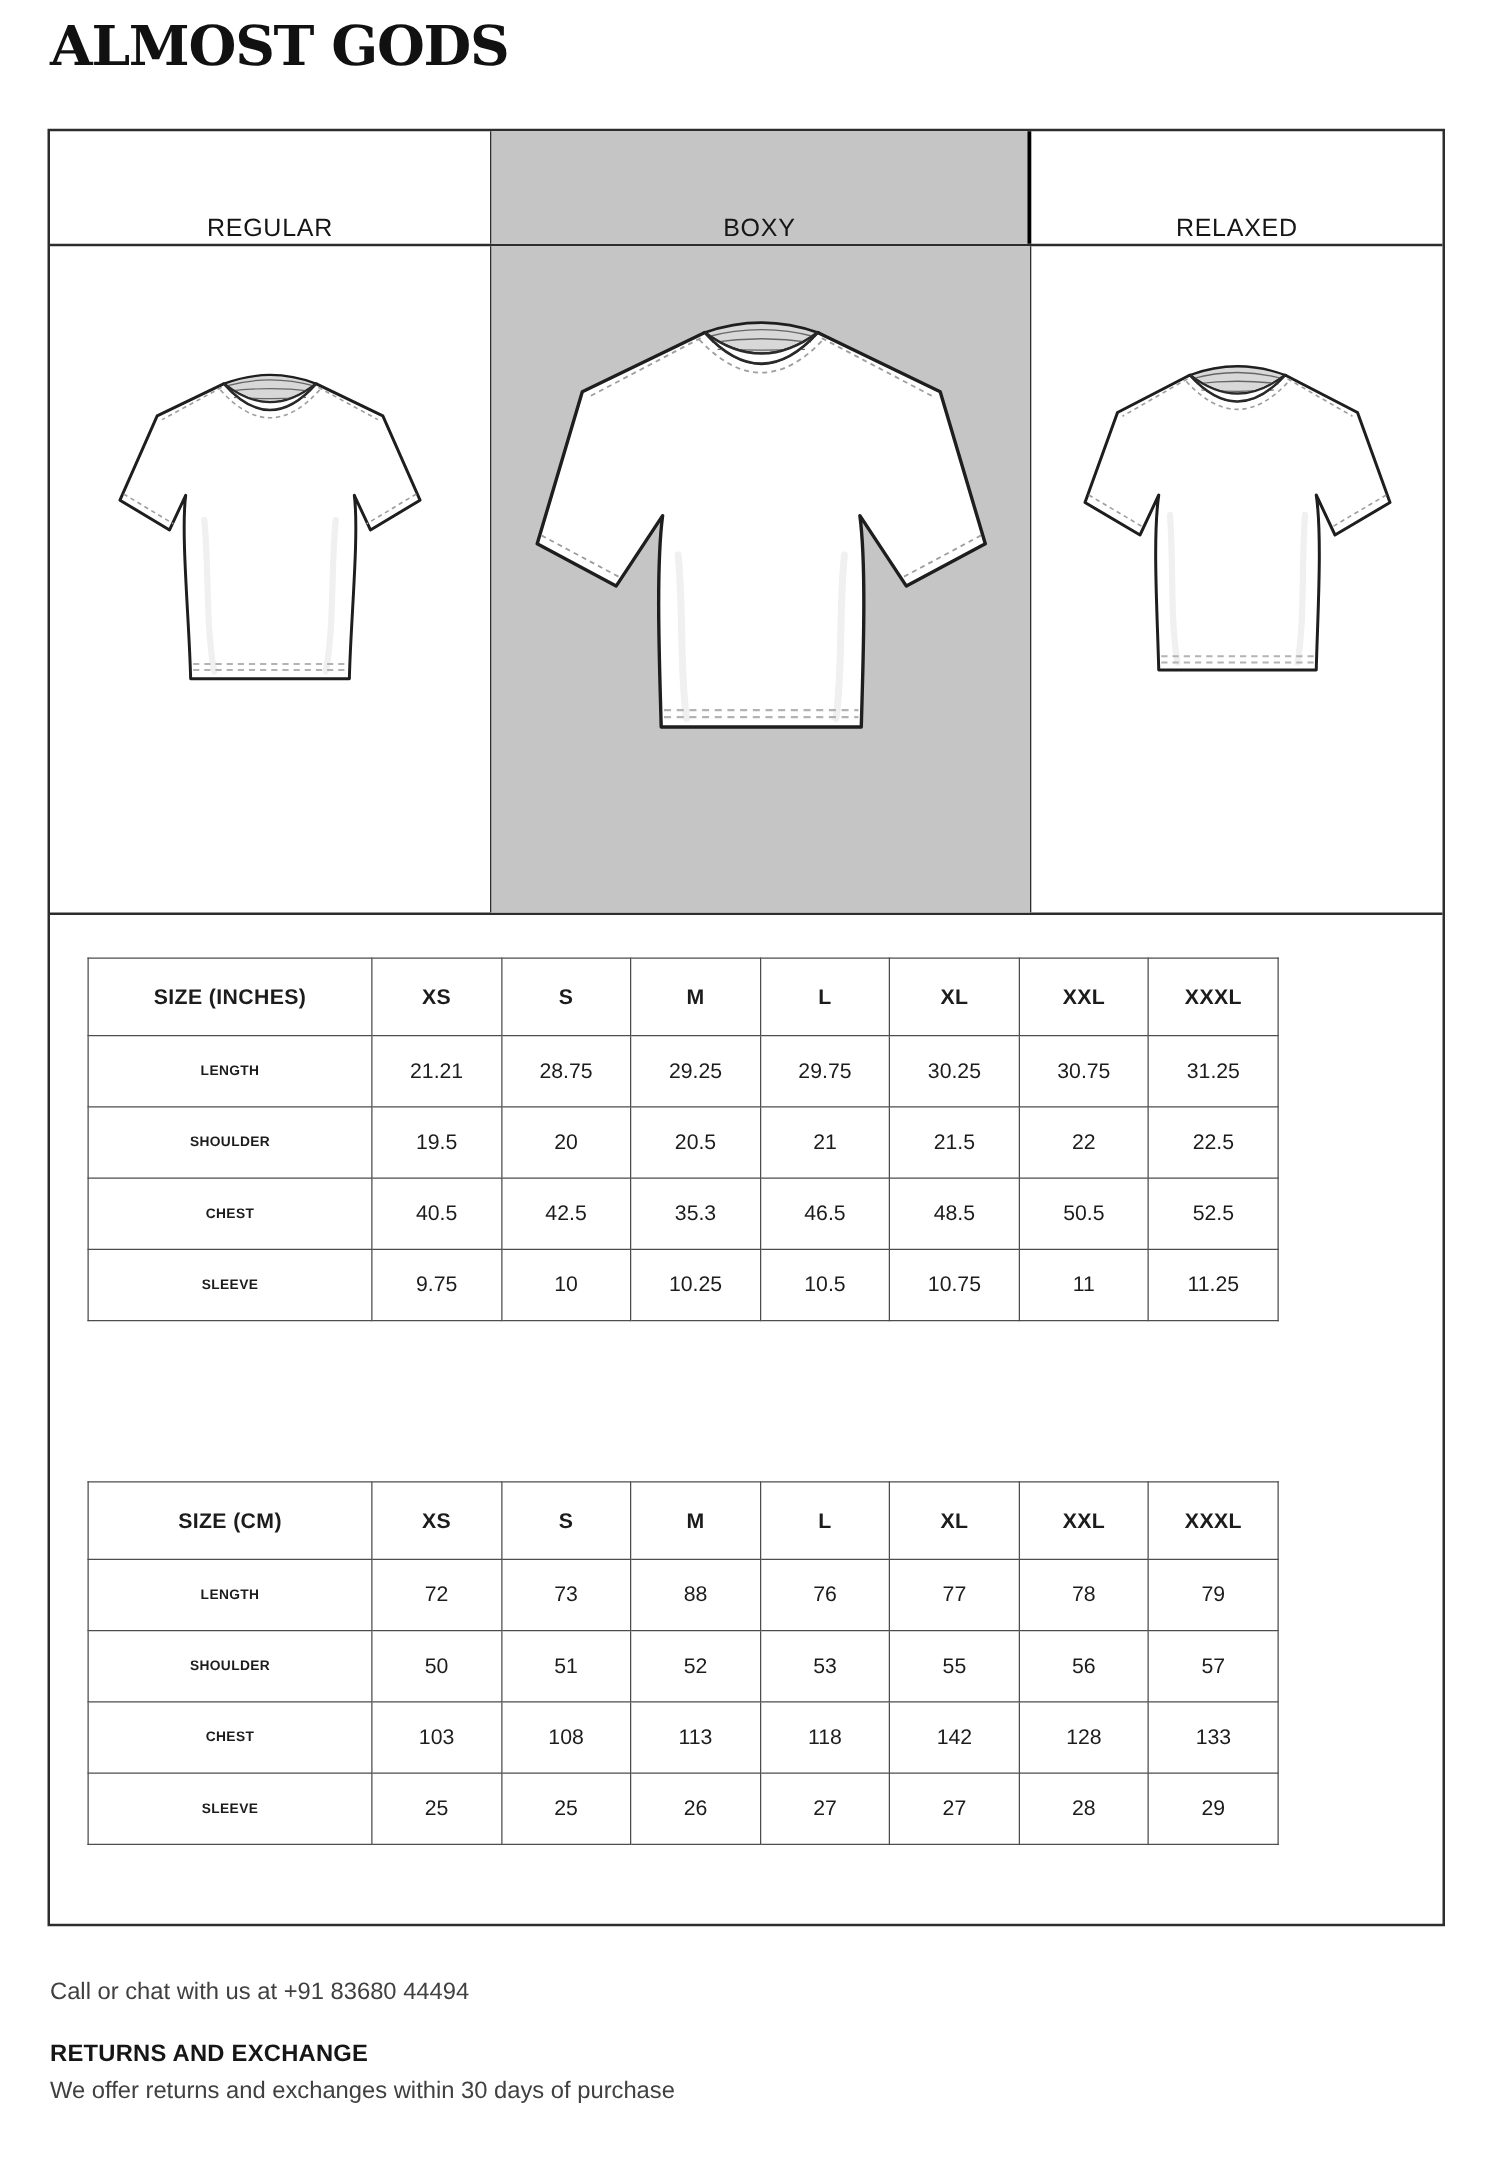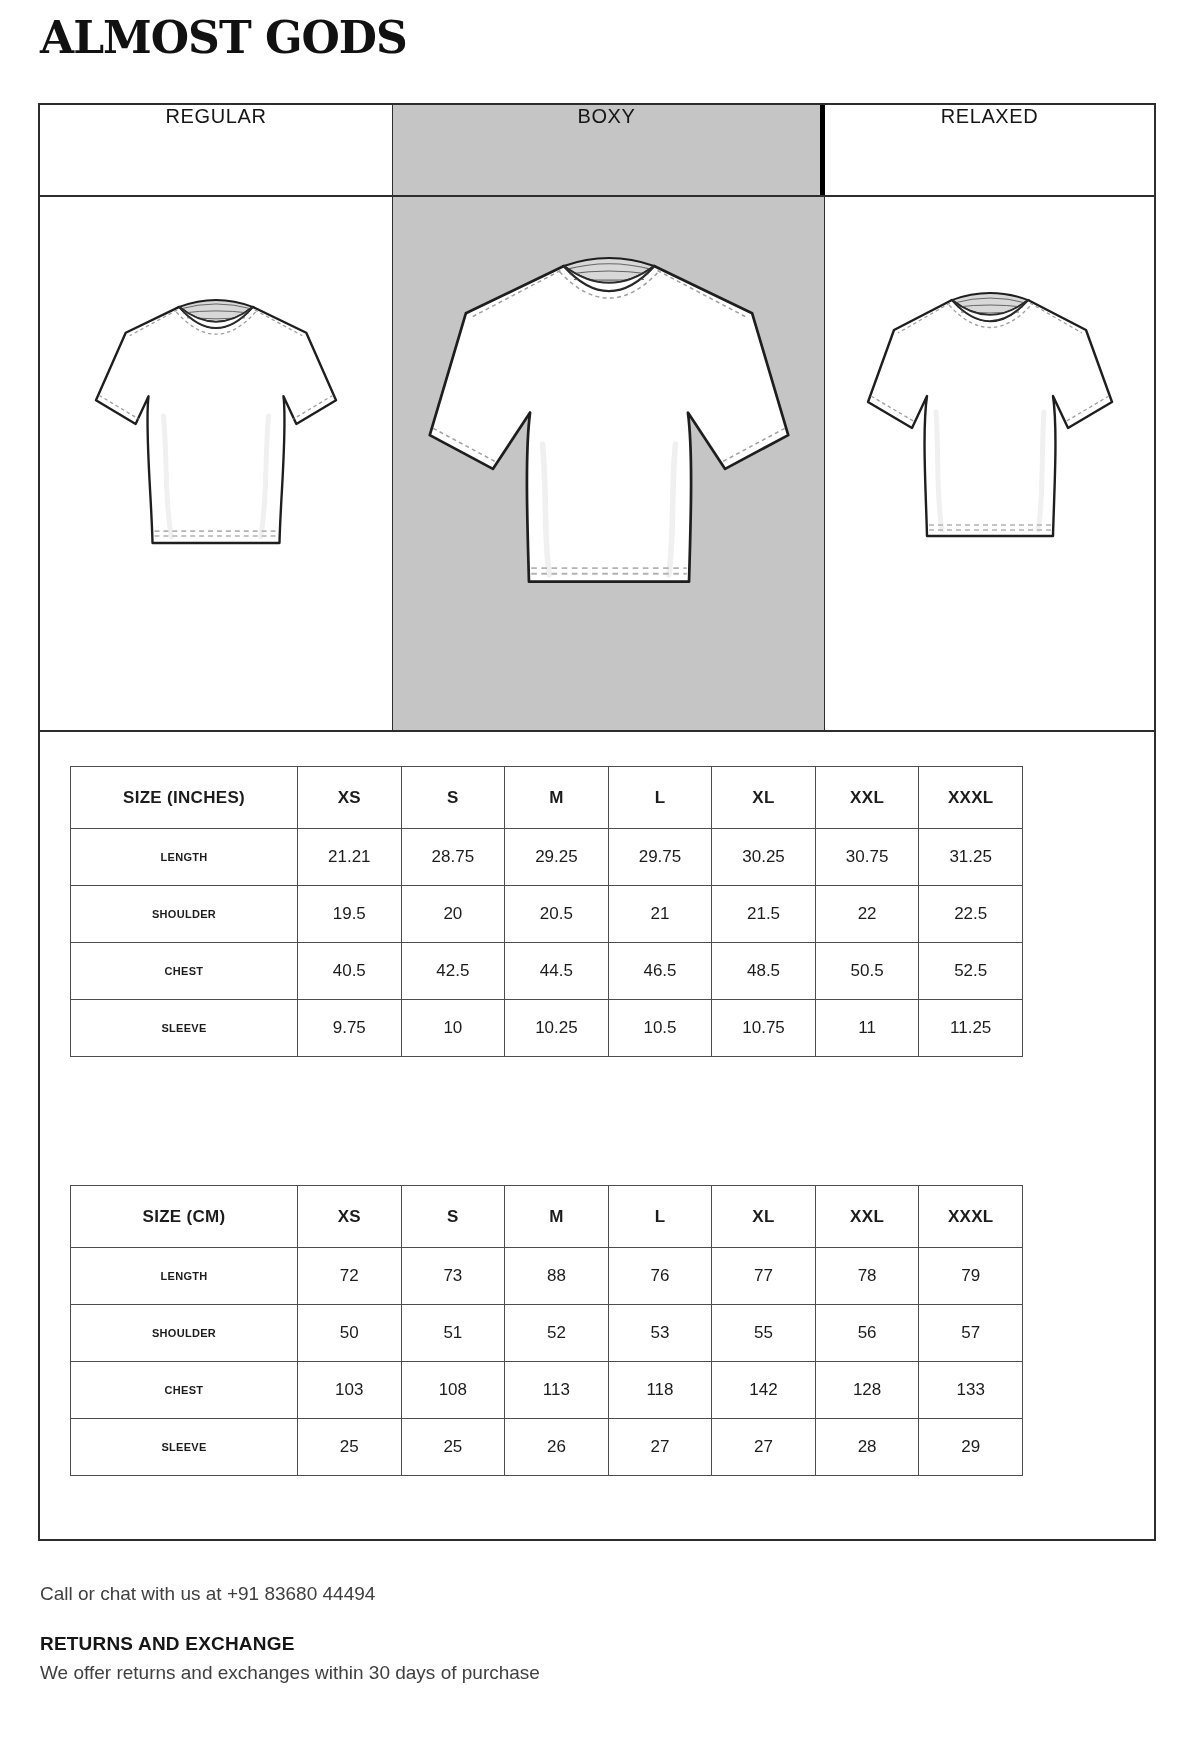--- a/index.html
+++ b/index.html
@@ -34,32 +34,32 @@
     background: #fff;
   }
   .fit-labels {
     display: grid;
     grid-template-columns: 352px 433px 1fr;
     height: 92px;
     border-bottom: 2px solid #2d2d2d;
   }
   .fit-label {
     display: flex;
-    align-items: flex-start;
+    align-items: flex-end;
     justify-content: center;
     font-size: 20px;
     font-weight: 500;
     letter-spacing: 0.6px;
     color: #161616;
     cursor: default;
   }
   .fit-label.selected {
     background: var(--highlight, #c5c5c5);
     border-left: 1px solid #2d2d2d;
-    border-right: 5px solid #000000;
+    border-right: 3px solid #000000;
   }
   .fit-shirts {
     display: grid;
     grid-template-columns: 352px 433px 1fr;
     height: 535px;
     border-bottom: 2px solid #2d2d2d;
   }
   .shirt-cell {
     display: flex;
     justify-content: center;
@@ -248,21 +248,21 @@
               <td>20.5</td>
               <td>21</td>
               <td>21.5</td>
               <td>22</td>
               <td>22.5</td>
             </tr>
             <tr>
               <th>CHEST</th>
               <td>40.5</td>
               <td>42.5</td>
-              <td>44.5</td>
+              <td>35.3</td>
               <td>46.5</td>
               <td>48.5</td>
               <td>50.5</td>
               <td>52.5</td>
             </tr>
             <tr>
               <th>SLEEVE</th>
               <td>9.75</td>
               <td>10</td>
               <td>10.25</td>

